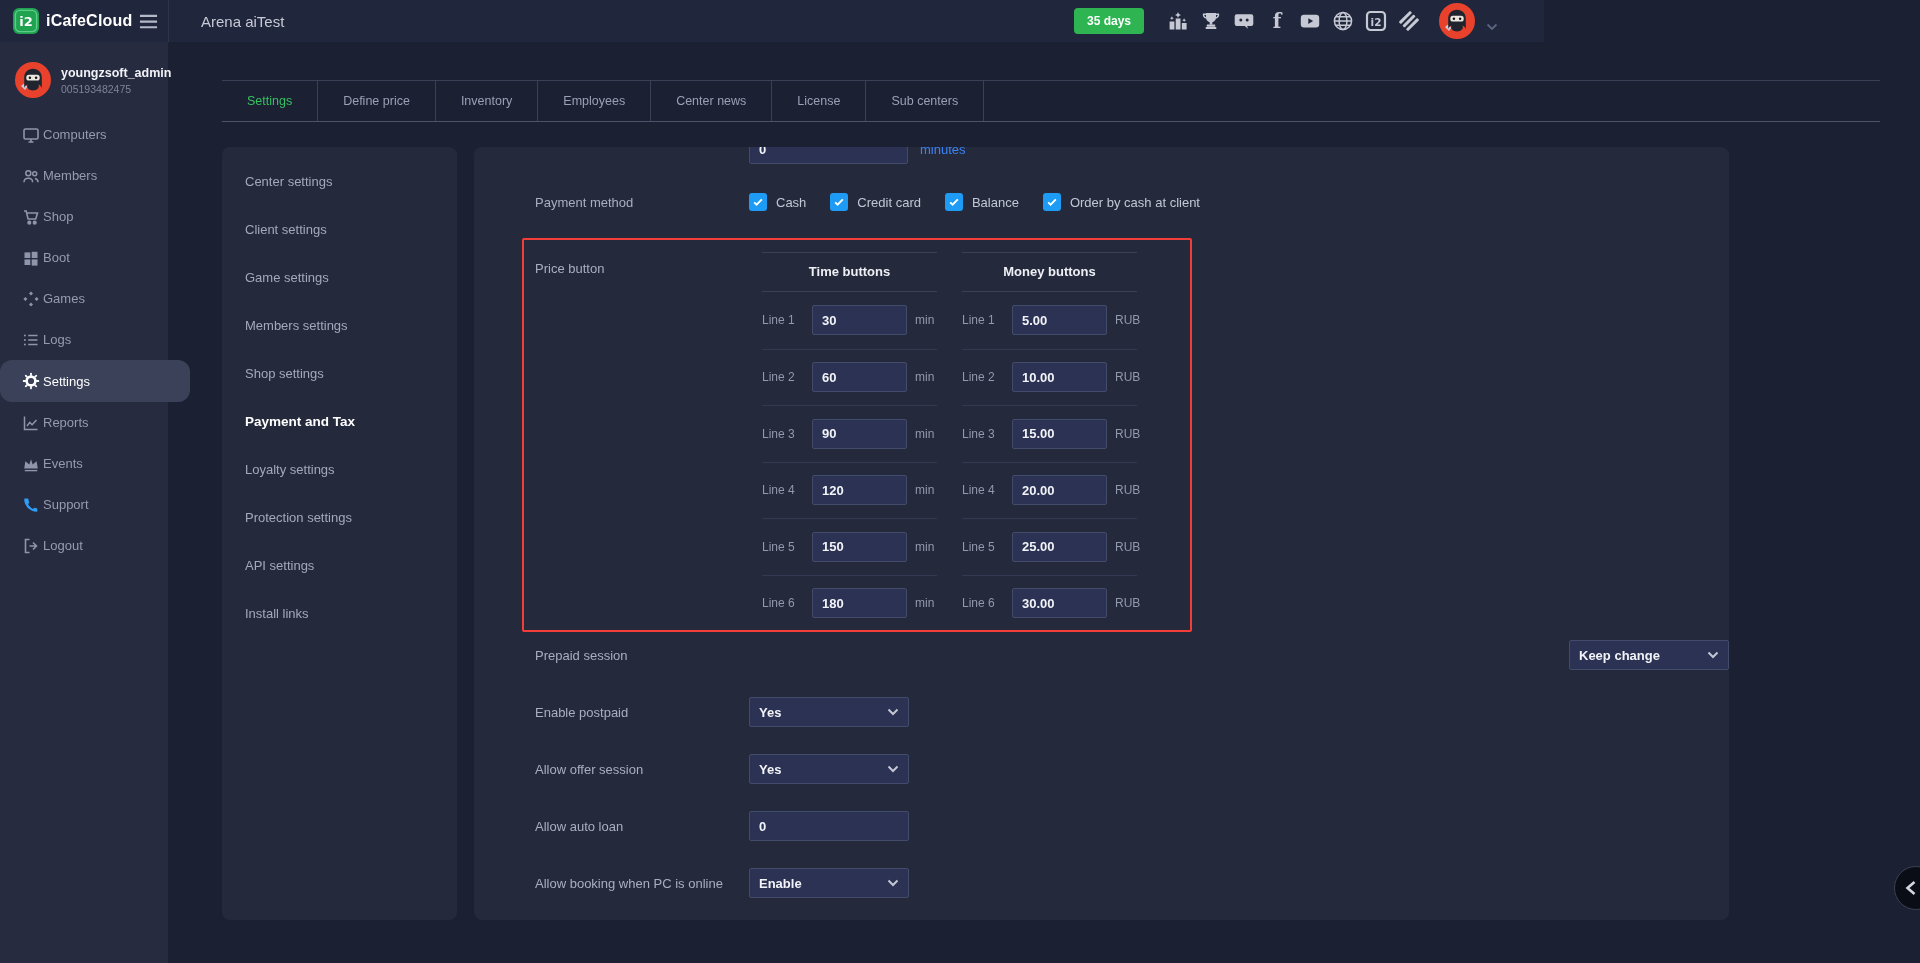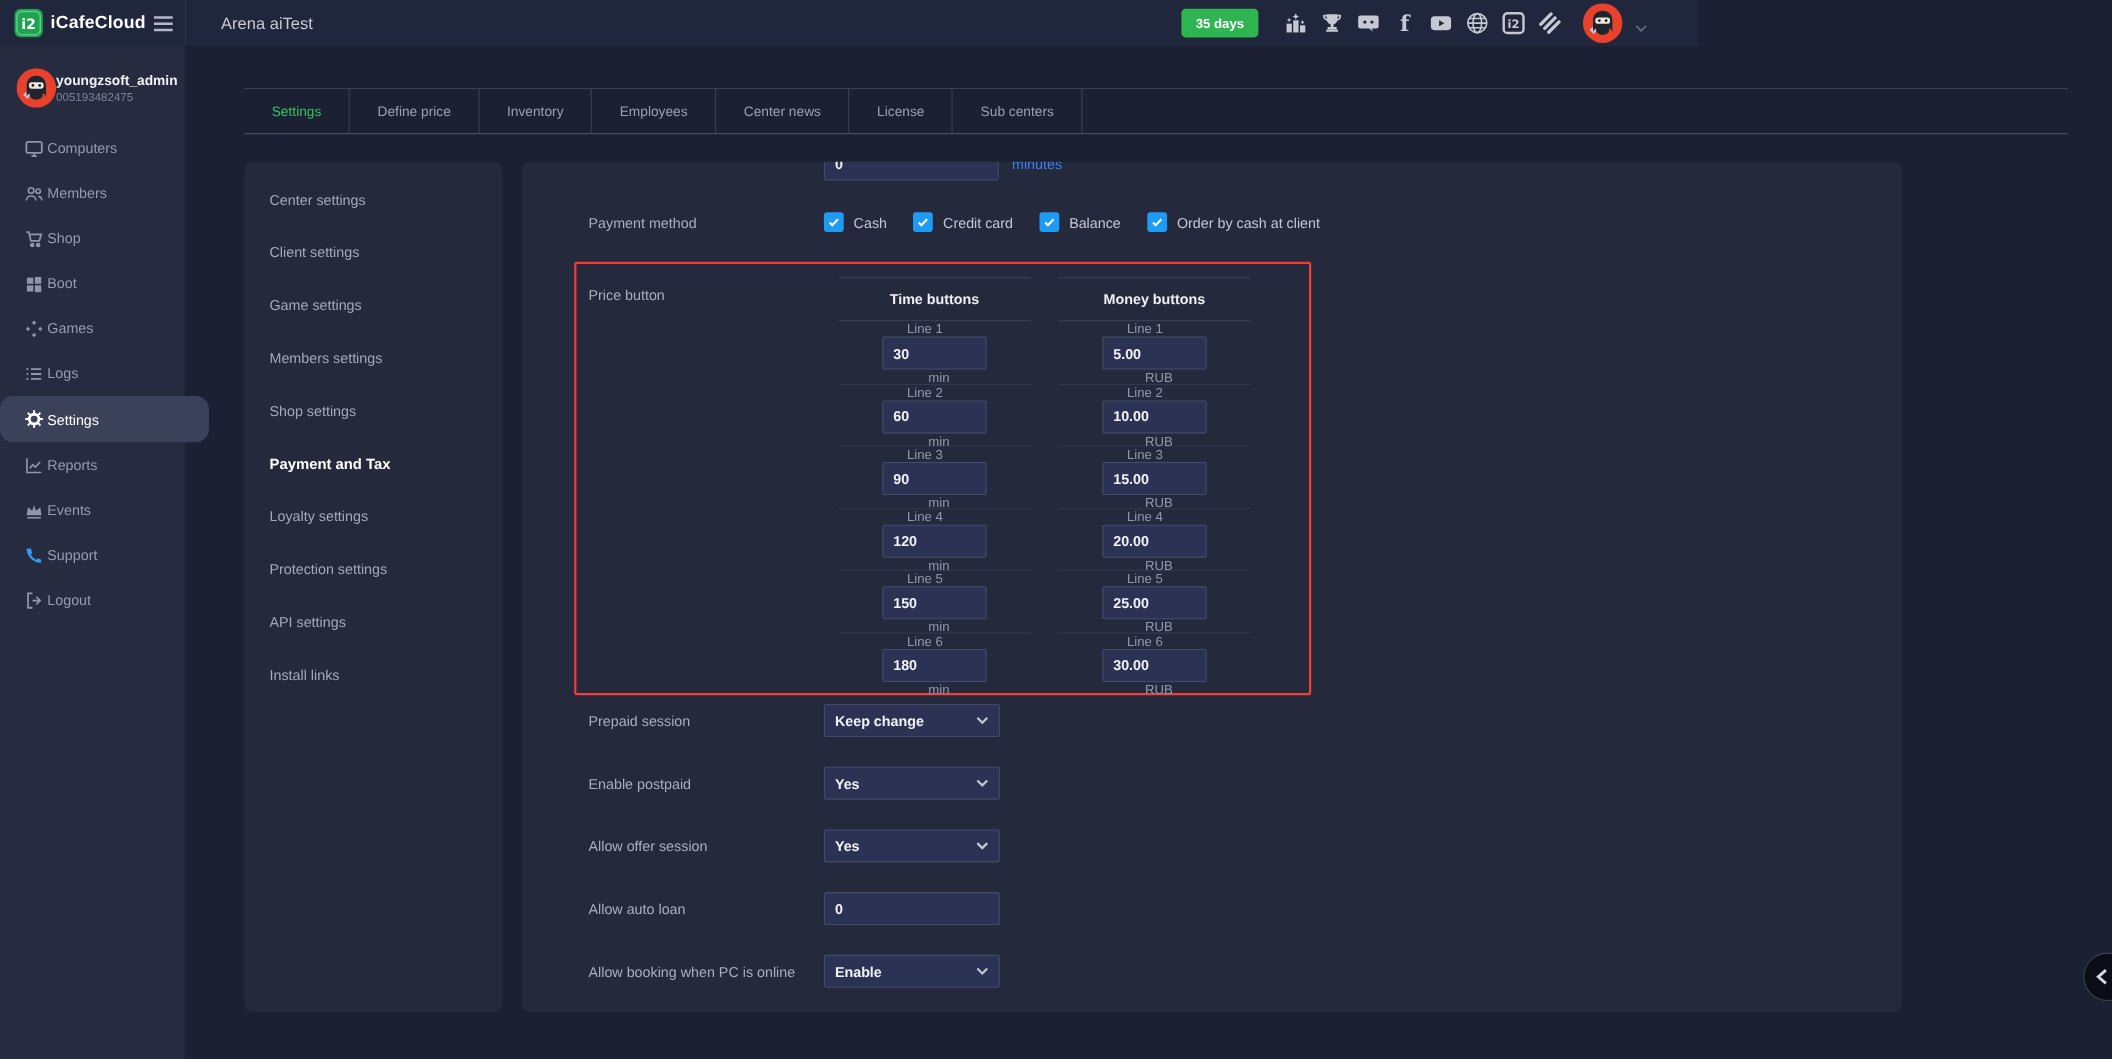--- a/index.html
+++ b/index.html
@@ -22,21 +22,21 @@
   .topbar-right{margin-left:auto;display:flex;align-items:center;gap:11px;padding-right:46px;}
   .days-badge{background:#2eb552;color:#fff;font-size:12px;font-weight:bold;padding:6px 13px;border-radius:4px;margin-right:12px;cursor:pointer;}
   .tb-icon{width:22px;height:22px;color:#c6c9d4;display:block;cursor:pointer;}
   .tb-icon svg{width:22px;height:22px;display:block;}
   .avatar{width:36px;height:36px;margin-left:8px;border-radius:50%;cursor:pointer;}
   .avatar svg{width:36px;height:36px;display:block;}
   .caret{width:12px;height:8px;color:#5b6480;cursor:pointer;}
 
   
   .sidebar{position:absolute;left:0;top:42px;width:168px;bottom:0;background:#262b40;z-index:5;}
-  .user{display:flex;align-items:center;padding:20px 0 0 15px;}
+  .user{display:flex;align-items:center;gap:10px;padding:20px 0 0 15px;}
   .user-avatar{width:36px;height:36px;flex:none;border-radius:50%;}
   .user-avatar svg{width:36px;height:36px;display:block;}
   .user-name{font-size:12.5px;font-weight:bold;color:#f0f2f6;white-space:nowrap;}
   .user-id{font-size:10.5px;color:#7e8498;margin-top:3px;}
   .nav{margin-top:16px;}
   .nav-item{height:41px;display:flex;align-items:center;gap:3px;padding-left:22px;color:#959bb0;font-size:13px;cursor:pointer;white-space:nowrap;}
   .nav-ic{width:18px;height:18px;flex:none;display:block;color:#8f95ab;}
   .nav-ic svg{width:18px;height:18px;display:block;}
   .nav-item.active{background:#3a4159;width:190px;height:42px;border-radius:12px;color:#fff;}
   .nav-item.active .nav-ic{color:#fff;}
@@ -65,28 +65,28 @@
 
   .inp{background:#2c3253;border:1px solid #434b6b;border-radius:2px;color:#f1f3f8;font-size:13px;font-weight:bold;padding:0 9px;height:30px;outline:none;font-family:inherit;}
   .w160{width:160px;}
 
   
   .price-box{margin-top:21px;margin-left:-13px;width:670px;height:394px;border:2px solid #f23d38;border-radius:2px;position:relative;}
   .pb-label{position:absolute;left:11px;top:21px;font-size:13px;color:#a9aec0;}
   .pb-cols{position:absolute;left:238px;top:12px;display:flex;gap:25px;}
   .pb-col{width:175px;}
   .pb-head{height:40px;line-height:38px;text-align:center;color:#eef0f5;font-weight:bold;font-size:13px;border-top:1px solid #3a4056;border-bottom:1px solid #3a4056;}
-  .pb-row{height:56.5px;display:flex;align-items:center;flex-direction:column;}
+  .pb-row{height:56.5px;display:flex;align-items:center;}
   .pb-row + .pb-row{border-top:1px solid #333950;}
   .pb-line-lbl{width:50px;font-size:12px;color:#9298ad;flex:none;}
   .pb-input{width:95px;flex:none;}
   .pb-unit{margin-left:8px;font-size:12px;color:#9298ad;}
 
   
-  .lower-first{margin-top:8px;}
+  .lower-first{margin-top:8px;justify-content:space-between;}
   .gap{margin-top:27px;}
   .select{width:160px;height:30px;background:#2c3253;border:1px solid #434b6b;border-radius:2px;display:flex;align-items:center;justify-content:space-between;padding:0 9px;color:#f1f3f8;font-size:13px;font-weight:bold;cursor:pointer;}
   .select svg{width:12px;height:8px;color:#c3c7d5;flex:none;}
 
   
   .edge-fab{position:absolute;right:-18px;top:866px;width:44px;height:44px;border-radius:50%;background:#0a0d15;border:1px solid #3a4150;display:flex;align-items:center;padding-left:9px;cursor:pointer;z-index:7;}
   .edge-fab svg{width:13px;height:16px;color:#d4d7de;}
 </style>
 </head>
 <body>

